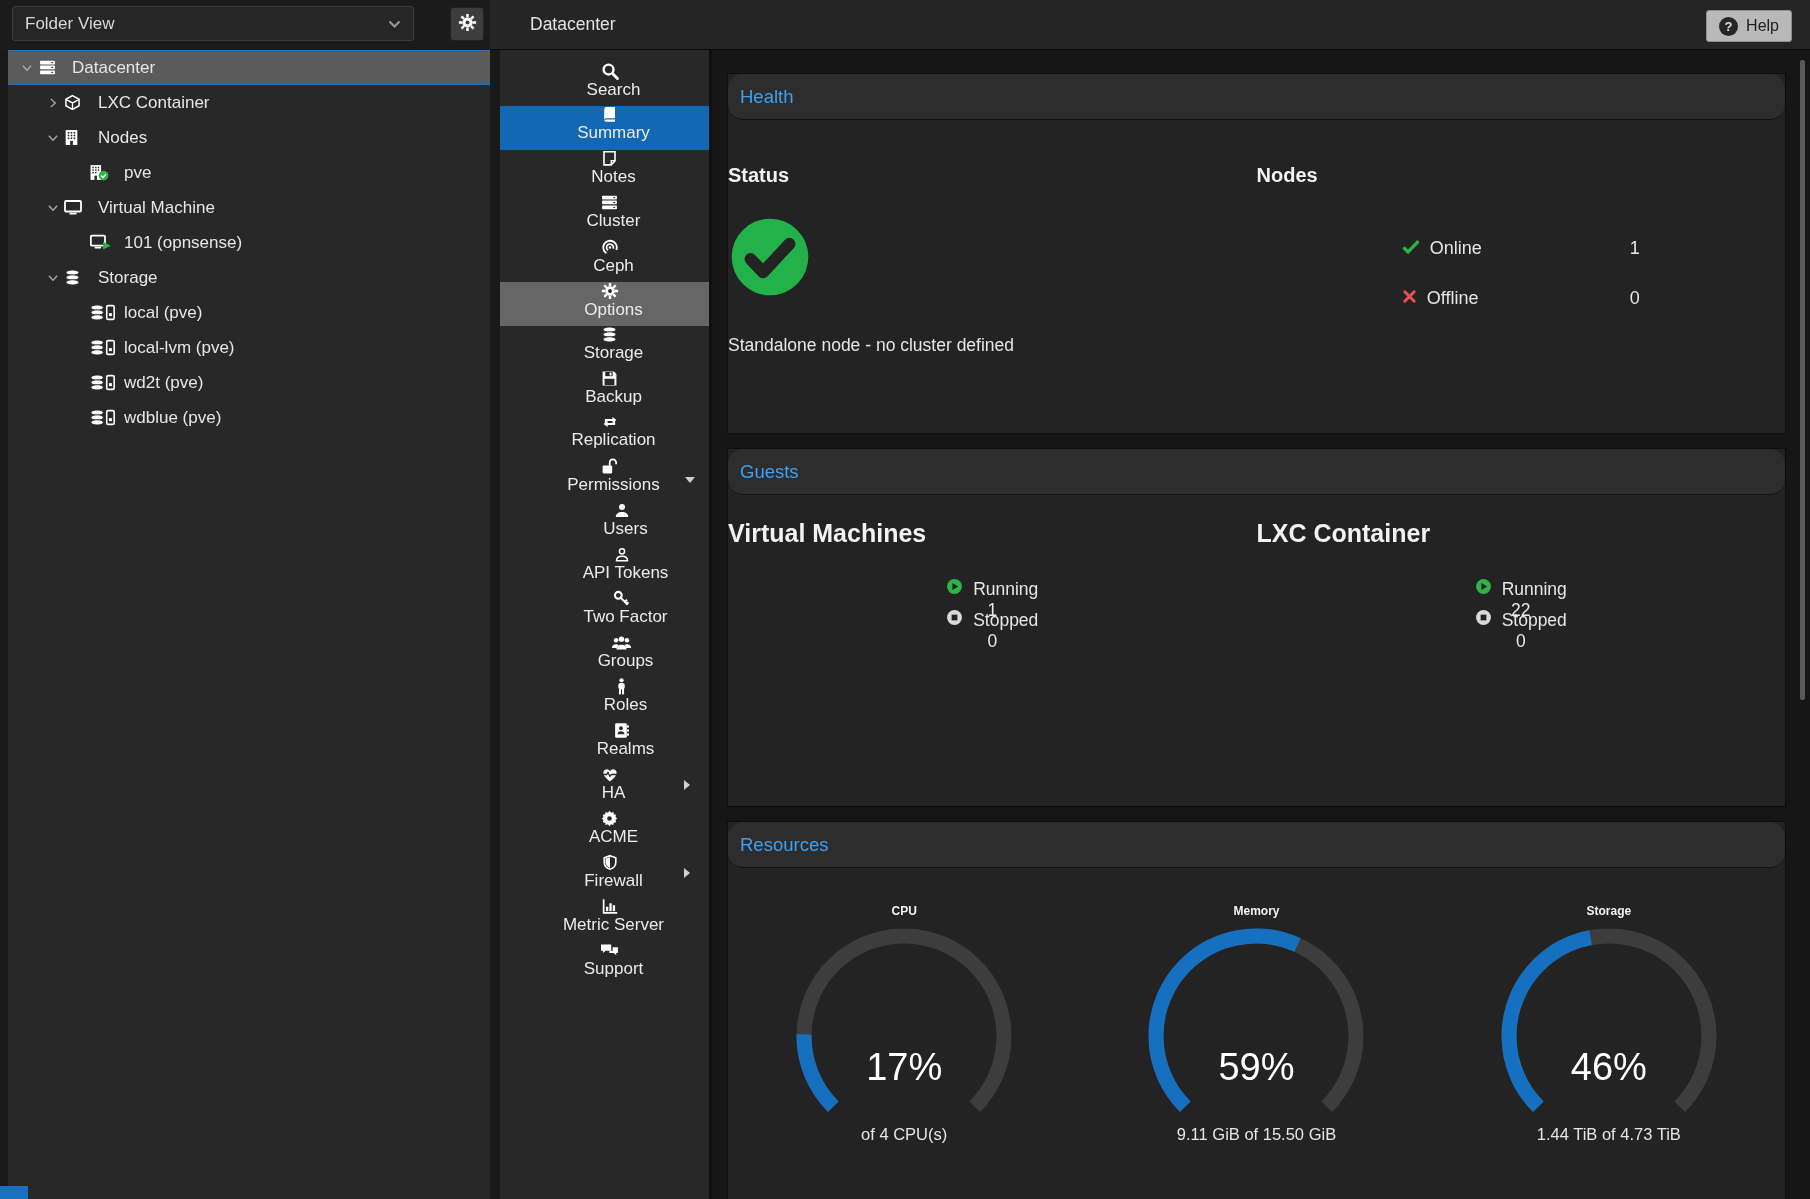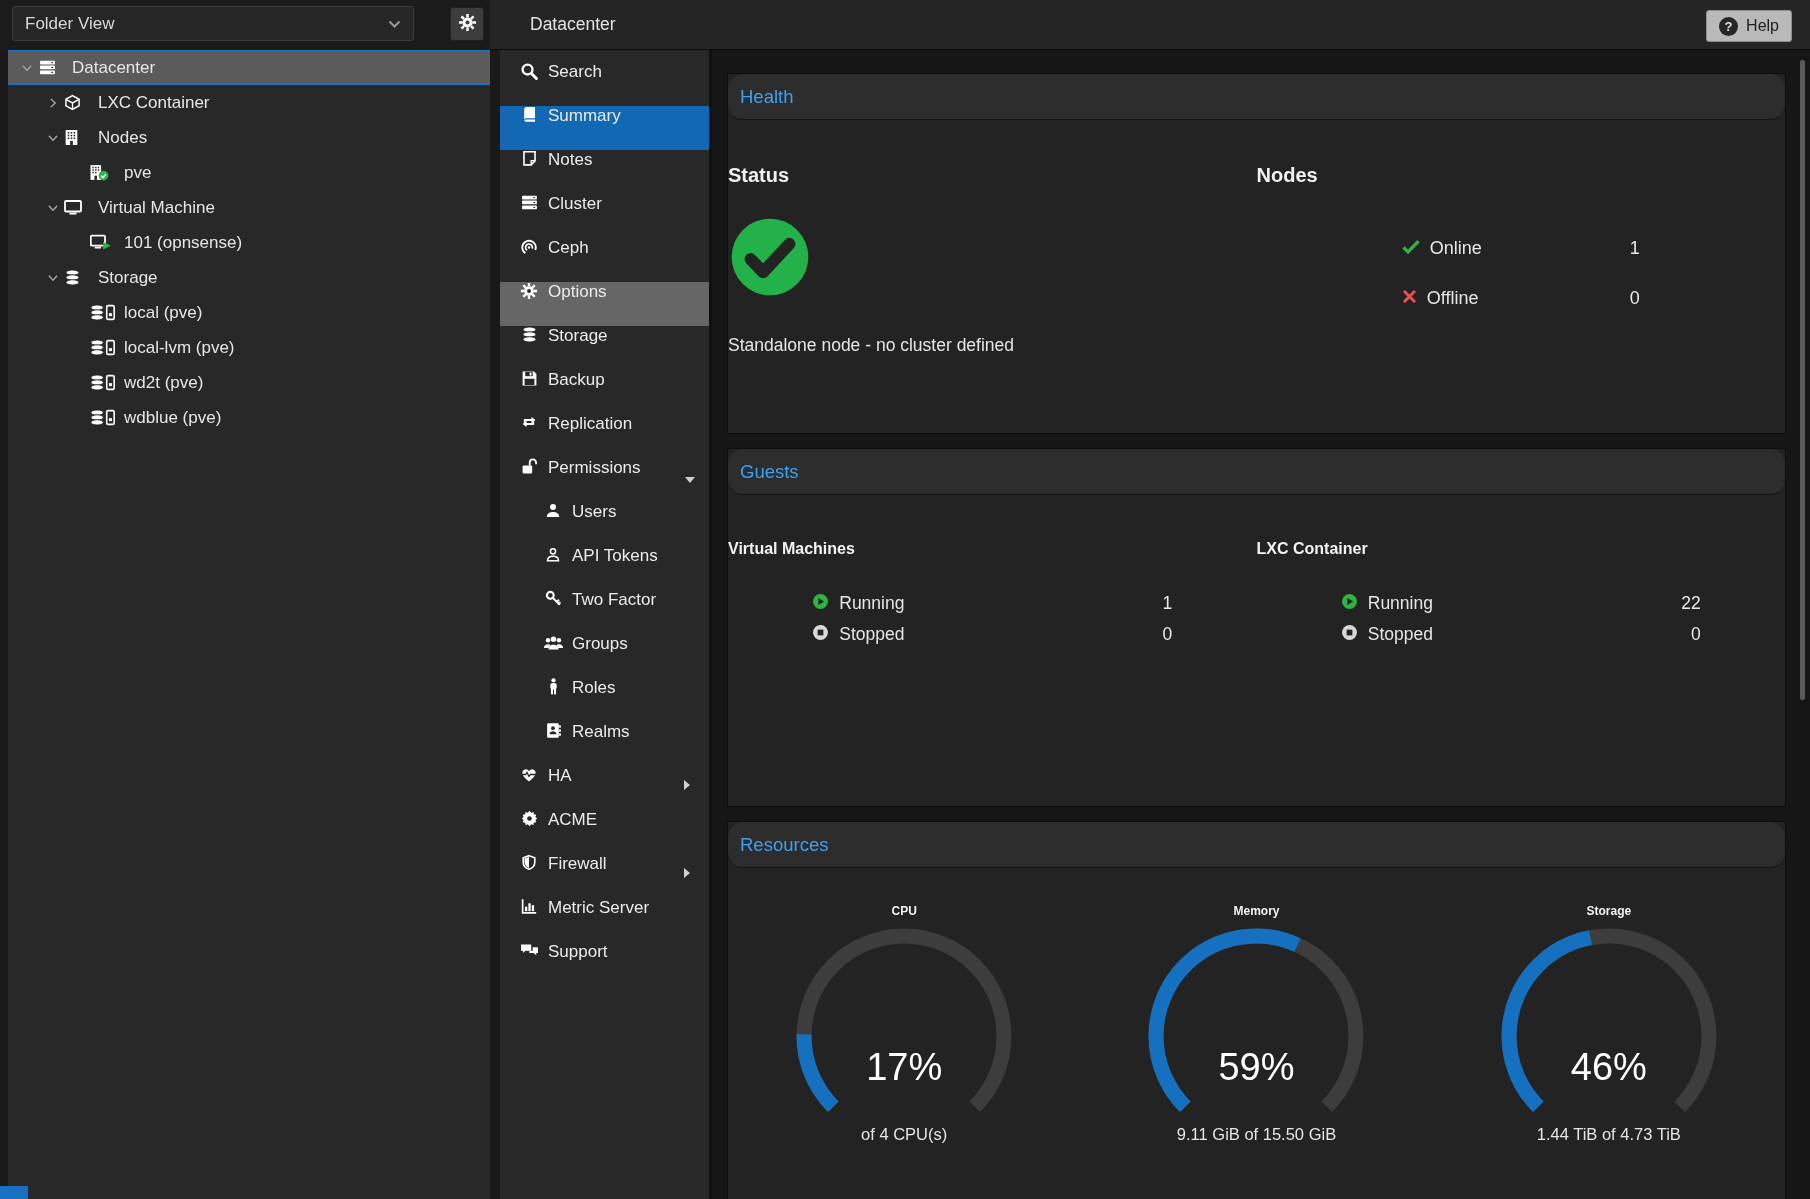--- a/index.html
+++ b/index.html
@@ -35,47 +35,47 @@
   .treepanel{position:absolute;left:8px;top:50px;width:482px;bottom:0;background:#282828;font-size:17px;}
   .tree-row{display:flex;align-items:center;height:35px;box-sizing:border-box;color:#e6e6e6;cursor:pointer;
     padding-left:calc(8px + var(--lvl) * 26px);}
   .tree-row.selected{background:#5b5b5b;border-top:1px solid #2273bd;border-bottom:1px solid #2273bd;}
   .tree-exp{width:22px;min-width:22px;display:flex;justify-content:center;align-items:center;}
   .tree-ic{min-width:28px;display:flex;justify-content:flex-start;align-items:center;color:#fff;}
   .tree-lbl{margin-left:6px;white-space:nowrap;}
   
   .navpanel{position:absolute;left:500px;top:50px;width:212px;bottom:0;box-sizing:border-box;
     background:#282828;border-right:3px solid #101010;padding-top:12px;}
-  .nav-item{display:flex;align-items:flex-start;height:44px;padding-left:18px;font-size:17px;color:#ebebeb;position:relative;cursor:pointer;}
+  .nav-item{display:flex;align-items:center;height:44px;padding-left:18px;font-size:17px;color:#ebebeb;position:relative;cursor:pointer;flex-direction:column;}
   .nav-item.sub{padding-left:42px;}
   .nav-item.selected{background:#1268b3;}
   .nav-item.focused{background:#666666;}
   .nav-ic{width:22px;min-width:22px;display:flex;justify-content:center;align-items:center;color:#fff;margin-right:8px;}
   .caret-d{position:absolute;right:14px;top:19px;width:0;height:0;border:5px solid transparent;border-top:6px solid #cfcfcf;}
   .caret-r{position:absolute;right:14px;top:14px;width:0;height:0;border:5px solid transparent;border-left:6px solid #cfcfcf;}
   
   .content{position:absolute;left:712px;top:50px;right:0;bottom:0;background:#161616;}
   .panel{position:absolute;left:15px;width:1059px;background:#232323;border:1px solid #0d0d0d;box-sizing:border-box;}
   #health{top:23px;height:361px;}
   #guests{top:398px;height:359px;}
   #resources{top:771px;height:380px;}
   .panel-hd{height:45px;background:#2d2d2e;border-bottom:1px solid #121212;display:flex;align-items:center;
     padding-left:12px;font-size:18.5px;color:#3da0f0;border-radius:15px;}
   .panel-bd{display:flex;}
   .hcol,.gcol{flex:1;}
   .rcol{flex:1;text-align:center;}
   .col-heading{font-size:20px;font-weight:bold;color:#f2f2f2;margin-top:44px;}
-  .g-heading{font-size:16px;font-weight:bold;color:#f2f2f2;margin-top:45px;}
+  .g-heading{font-size:25px;font-weight:bold;color:#f2f2f2;margin-top:24px;}
   .r-heading{font-size:12px;font-weight:bold;color:#f2f2f2;margin-top:36px;}
   .status-icon{margin-top:28px;}
   .status-msg{margin-top:32px;font-size:17.5px;}
   .h-table{width:238px;margin:36px auto 0;}
   .hrow{display:flex;justify-content:space-between;align-items:center;height:50px;font-size:18px;}
   .g-table{width:360px;margin:30px auto 0;}
-  .grow{display:flex;justify-content:space-between;align-items:center;height:31px;font-size:17.5px;}
+  .grow{display:flex;justify-content:space-between;align-items:center;height:31px;font-size:17.5px;flex-direction:column;}
   .lbl{display:flex;align-items:center;gap:10px;}
   .val{color:#e9e9e9;}
   .gauge-wrap{position:relative;width:270px;height:195px;margin:6px auto 0;}
   .gauge-label{position:absolute;left:0;right:0;top:121px;line-height:44px;font-size:38px;color:#fff;text-align:center;}
   .gauge-sub{margin-top:6px;font-size:16.5px;color:#e6e6e6;}
   .scrollthumb{position:absolute;right:5px;top:10px;width:5px;height:640px;background:#5a5a5a;border-radius:2px;cursor:pointer;}
   .bluecorner{position:absolute;left:0;bottom:0;width:28px;height:13px;background:#1a70c0;}
 </style>
 </head>
 <body>

